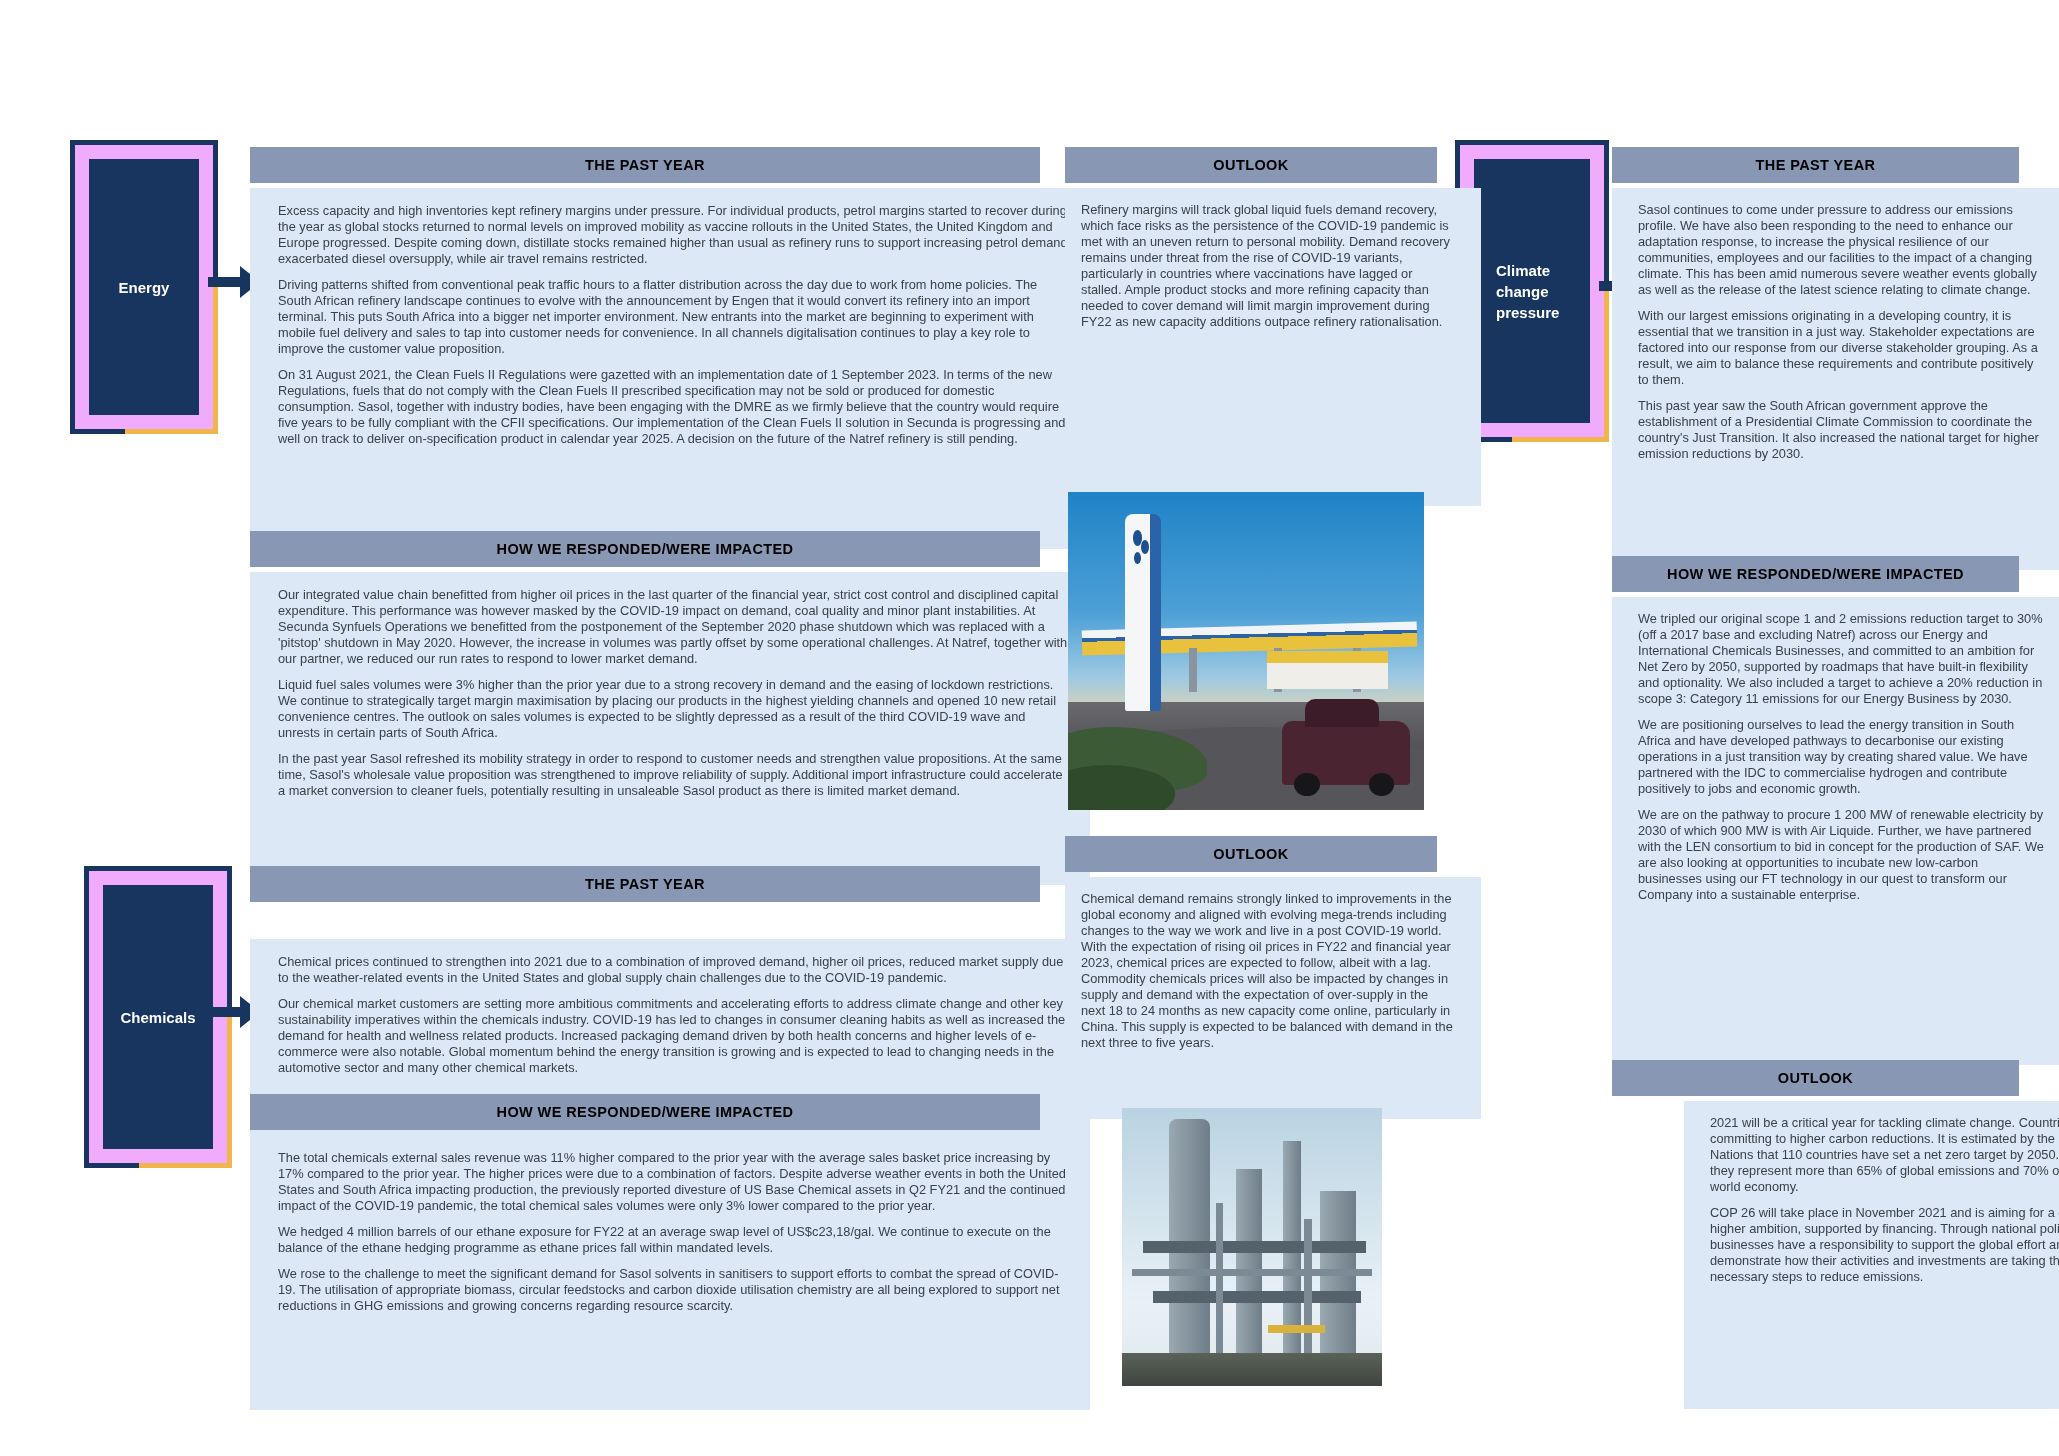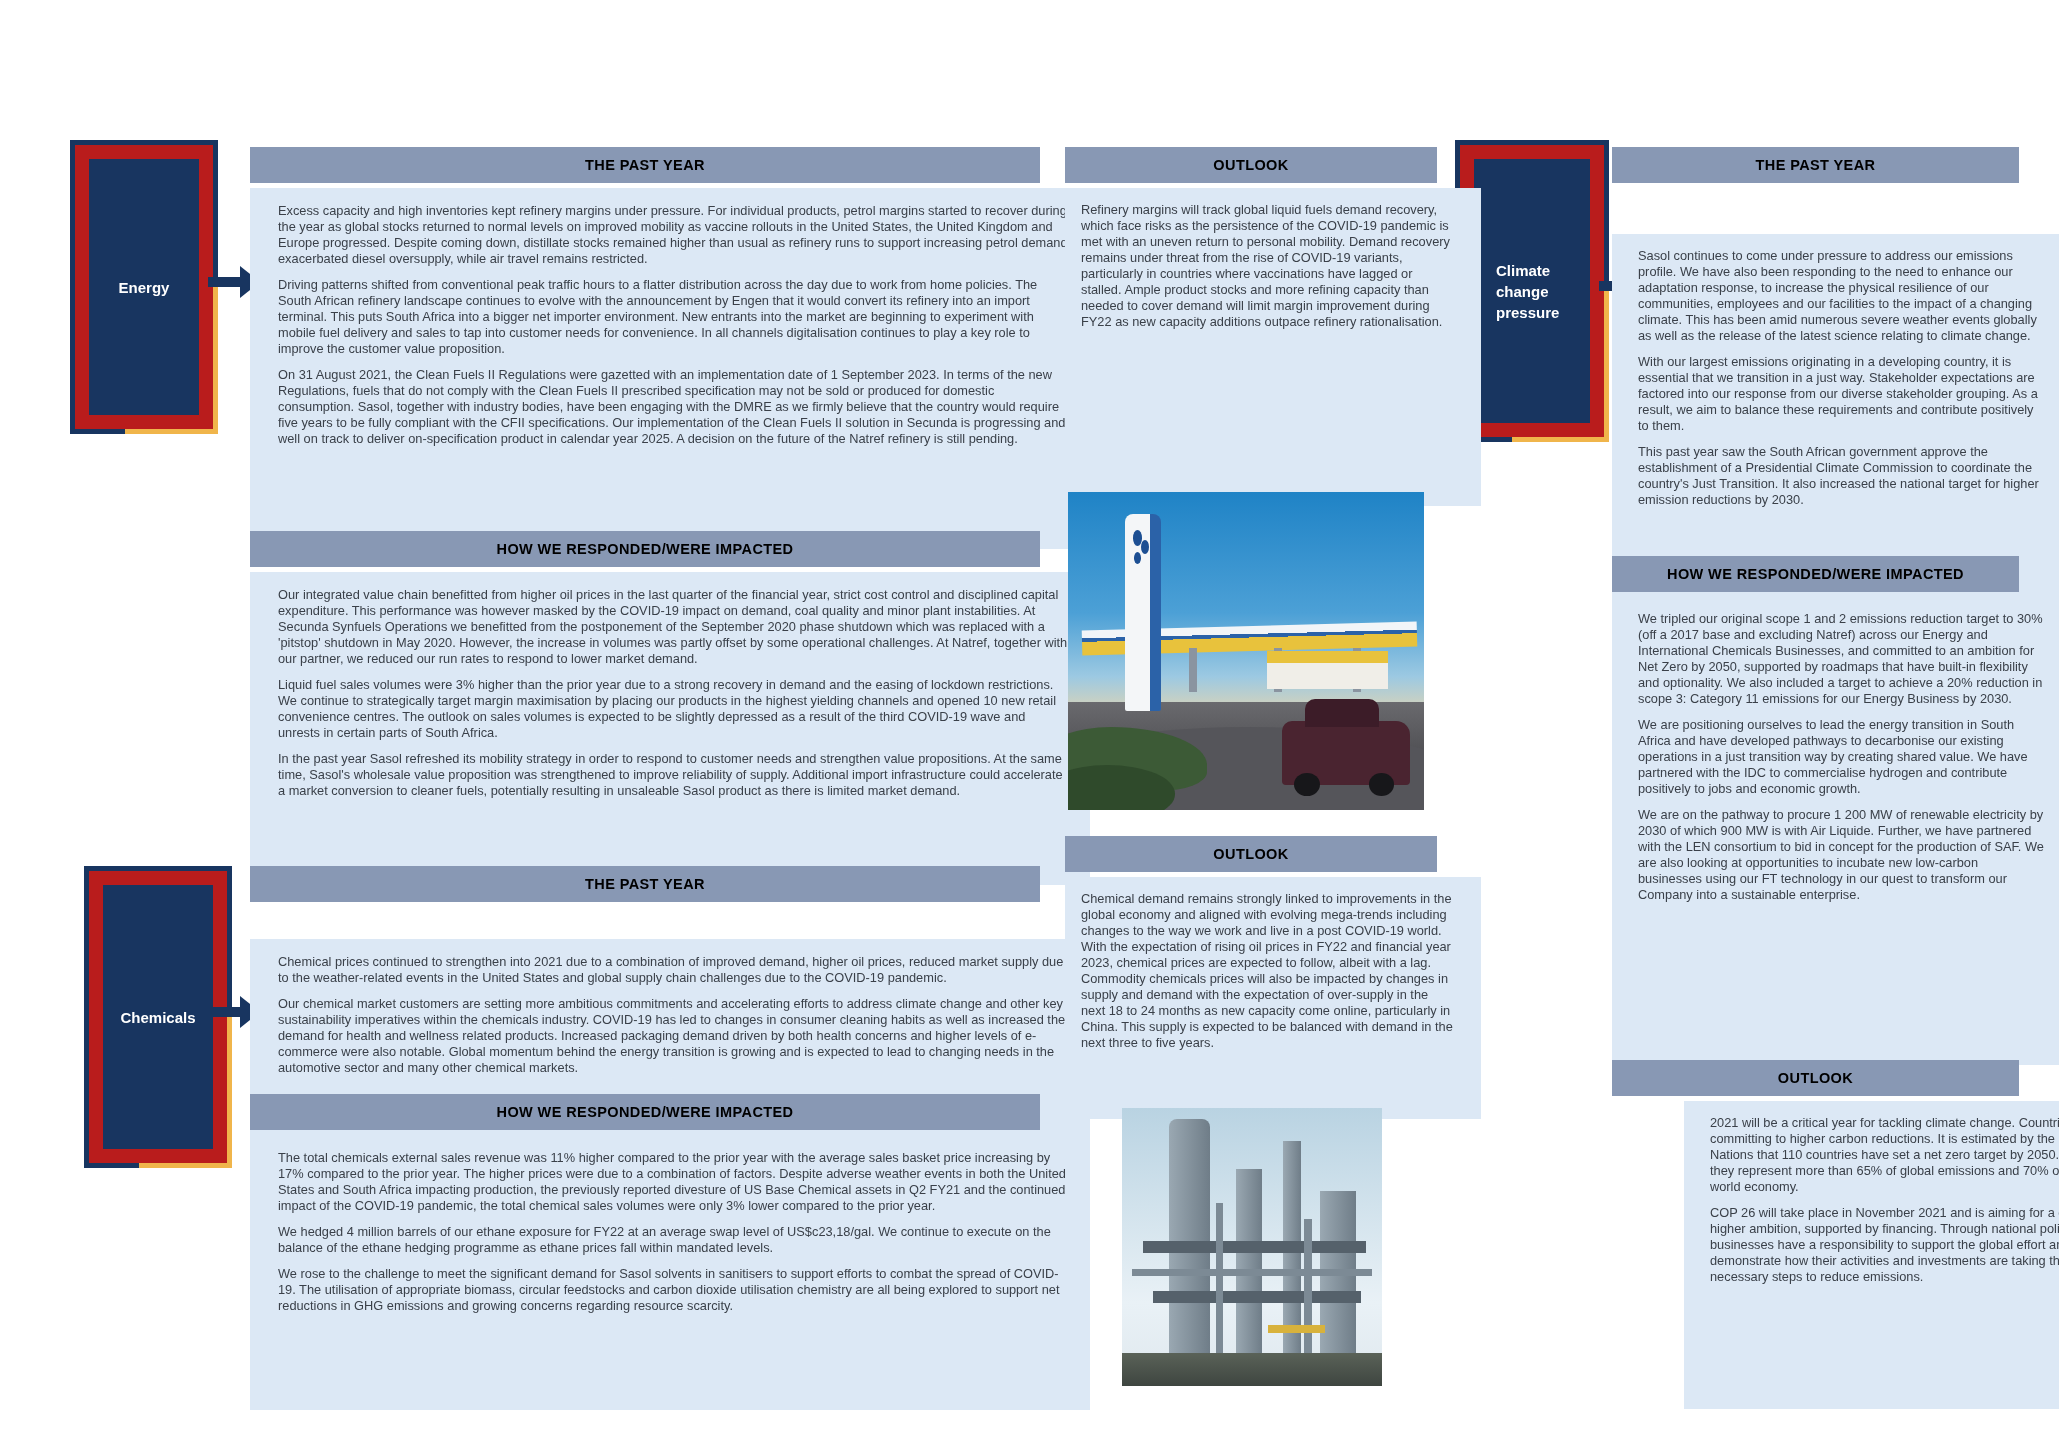--- a/index.html
+++ b/index.html
@@ -11,21 +11,21 @@
 
   .hdr{position:absolute;background:#8898b4;color:#000000;font-weight:bold;font-size:14.5px;
        letter-spacing:.4px;display:flex;align-items:center;justify-content:center;height:36px;}
   .panel{position:absolute;background:#dce8f5;color:#3a4049;font-size:12.8px;line-height:16px;overflow:hidden;}
   .panel p{margin:0 0 10px 0;}
   .c1{padding:15px 22px 10px 28px;}
   .c2{padding:14px 28px 10px 16px;}
   .c3{padding:14px 14px 10px 26px;}
 
   
-  .labelbox{position:absolute;border:5px solid #183560;background:#b91c1c;}
+  .labelbox{position:absolute;border:5px solid #183560;background:#f0abfc;}
   .labelbox .inner{position:absolute;left:14px;right:14px;top:14px;bottom:14px;background:#183560;
                    color:#ffffff;font-weight:bold;font-size:15px;display:flex;align-items:center;justify-content:center;}
   .labelbox .inner.left{justify-content:flex-start;padding-left:22px;line-height:21px;}
   .accent-r{position:absolute;right:-5px;top:47%;bottom:-5px;width:5px;background:#f0b54b;}
   .accent-b{position:absolute;bottom:-5px;left:36%;right:-5px;height:5px;background:#f0b54b;}
   .arrow-bar{position:absolute;background:#183560;height:10px;}
   .arrow-head{position:absolute;width:0;height:0;border-top:16px solid transparent;border-bottom:16px solid transparent;border-left:20px solid #183560;}
 
   
   .photo{position:absolute;overflow:hidden;}
@@ -156,21 +156,21 @@
     <div class="ph2-deck" style="left:8%;top:48%;width:86%;height:4%;"></div>
     <div class="ph2-deck" style="left:12%;top:66%;width:80%;height:4%;"></div>
     <div class="ph2-pipe" style="left:4%;top:58%;width:92%;height:2.4%;"></div>
     <div class="ph2-pipe" style="left:36%;top:34%;width:3%;height:56%;"></div>
     <div class="ph2-pipe" style="left:70%;top:40%;width:3%;height:50%;"></div>
     <div class="ph2-crane" style="left:56%;top:78%;width:22%;height:3%;"></div>
     <div class="ph2-base"></div>
   </div>
 
   <div class="hdr" style="left:1612px;top:147px;width:407px;">THE PAST YEAR</div>
-  <div class="panel c3" style="left:1612px;top:188px;width:407px;height:358px;margin-top:46px;">
+  <div class="panel c3" style="left:1612px;top:188px;width:407px;height:358px;">
     <p>Sasol continues to come under pressure to address our emissions profile. We have also been responding to the need to enhance our adaptation response, to increase the physical resilience of our communities, employees and our facilities to the impact of a changing climate. This has been amid numerous severe weather events globally as well as the release of the latest science relating to climate change.</p>
     <p>With our largest emissions originating in a developing country, it is essential that we transition in a just way. Stakeholder expectations are factored into our response from our diverse stakeholder grouping. As a result, we aim to balance these requirements and contribute positively to them.</p>
     <p>This past year saw the South African government approve the establishment of a Presidential Climate Commission to coordinate the country's Just Transition. It also increased the national target for higher emission reductions by 2030.</p>
   </div>
 
   <div class="hdr" style="left:1612px;top:556px;width:407px;">HOW WE RESPONDED/WERE IMPACTED</div>
   <div class="panel c3" style="left:1612px;top:597px;width:407px;height:444px;">
     <p>We tripled our original scope 1 and 2 emissions reduction target to 30% (off a 2017 base and excluding Natref) across our Energy and International Chemicals Businesses, and committed to an ambition for Net Zero by 2050, supported by roadmaps that have built-in flexibility and optionality. We also included a target to achieve a 20% reduction in scope 3: Category 11 emissions for our Energy Business by 2030.</p>
     <p>We are positioning ourselves to lead the energy transition in South Africa and have developed pathways to decarbonise our existing operations in a just transition way by creating shared value. We have partnered with the IDC to commercialise hydrogen and contribute positively to jobs and economic growth.</p>
     <p>We are on the pathway to procure 1 200 MW of renewable electricity by 2030 of which 900 MW is with Air Liquide. Further, we have partnered with the LEN consortium to bid in concept for the production of SAF. We are also looking at opportunities to incubate new low-carbon businesses using our FT technology in our quest to transform our Company into a sustainable enterprise.</p>

